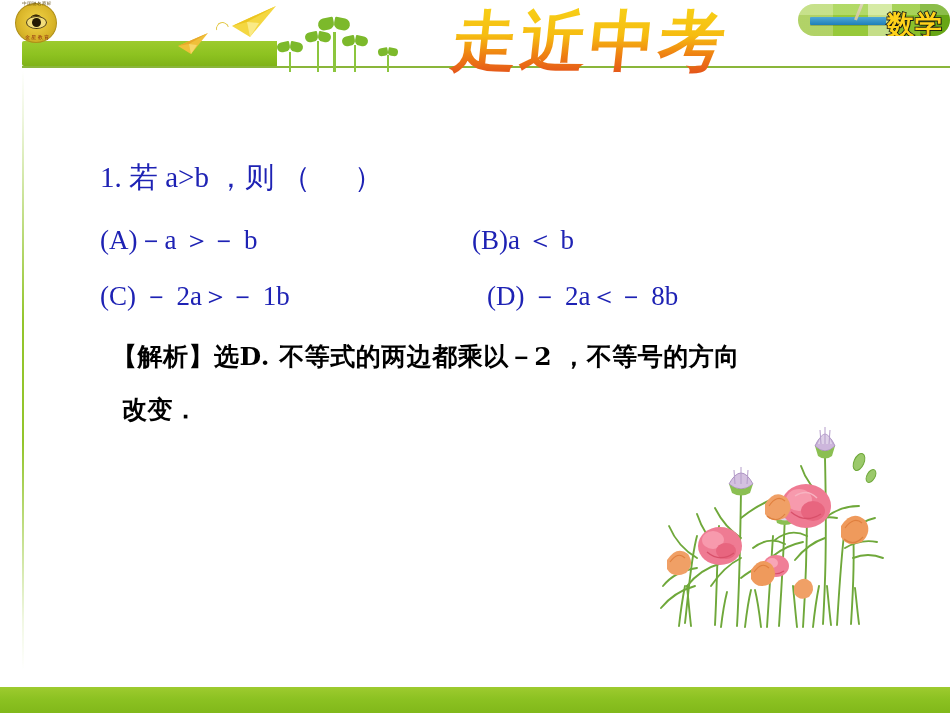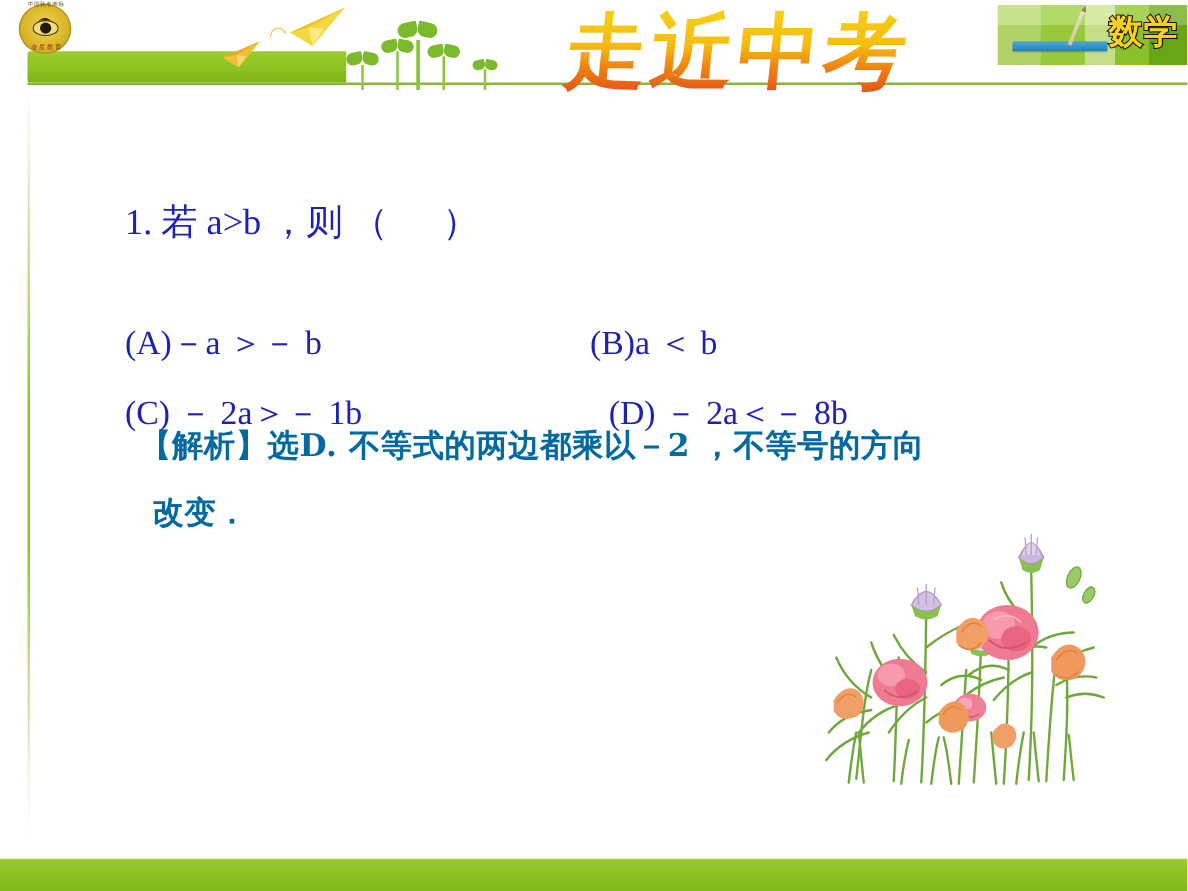--- a/index.html
+++ b/index.html
@@ -138,22 +138,23 @@
     border-bottom-color: transparent;
     transform: rotate(30deg);
   }
 
   
   .subject-badge {
     position: absolute;
     right: 0;
     top: 4px;
     width: 152px;
-    height: 48px;
+    height: 32px;
     overflow: hidden;
+    border-radius: 16px;
   }
   .subject-badge .tiles {
     position: absolute;
     inset: 0;
     background:
       linear-gradient(90deg,
         #b7d96a 0%, #b7d96a 23%,
         #9ccf3c 23%, #9ccf3c 46%,
         #cbe58c 46%, #cbe58c 62%,
         #8ec62a 62%, #8ec62a 80%,
@@ -256,30 +257,29 @@
   .q-stem {
     left: 100px;
     top: 18px;
     font-size: 29px;
   }
   .opt {
     font-size: 27px;
     color: #1e22b4;
     white-space: pre;
     position: absolute;
-    margin-top: 34px;
   }
   .opt-a { left: 100px; top: 82px; }
   .opt-b { left: 472px; top: 82px; text-align: right; }
   .opt-c { left: 100px; top: 138px; }
   .opt-d { left: 487px; top: 138px; }
 
   .explain {
     position: absolute;
-    color: #0369a1;
+    color: #000000;
     font-family: "DejaVu Serif", serif;
     font-weight: bold;
     font-size: 25px;
     white-space: pre;
     letter-spacing: 0.5px;
   }
   .explain-1 { left: 112px; top: 200px; }
   .explain-2 { left: 122px; top: 253px; }
 
   

